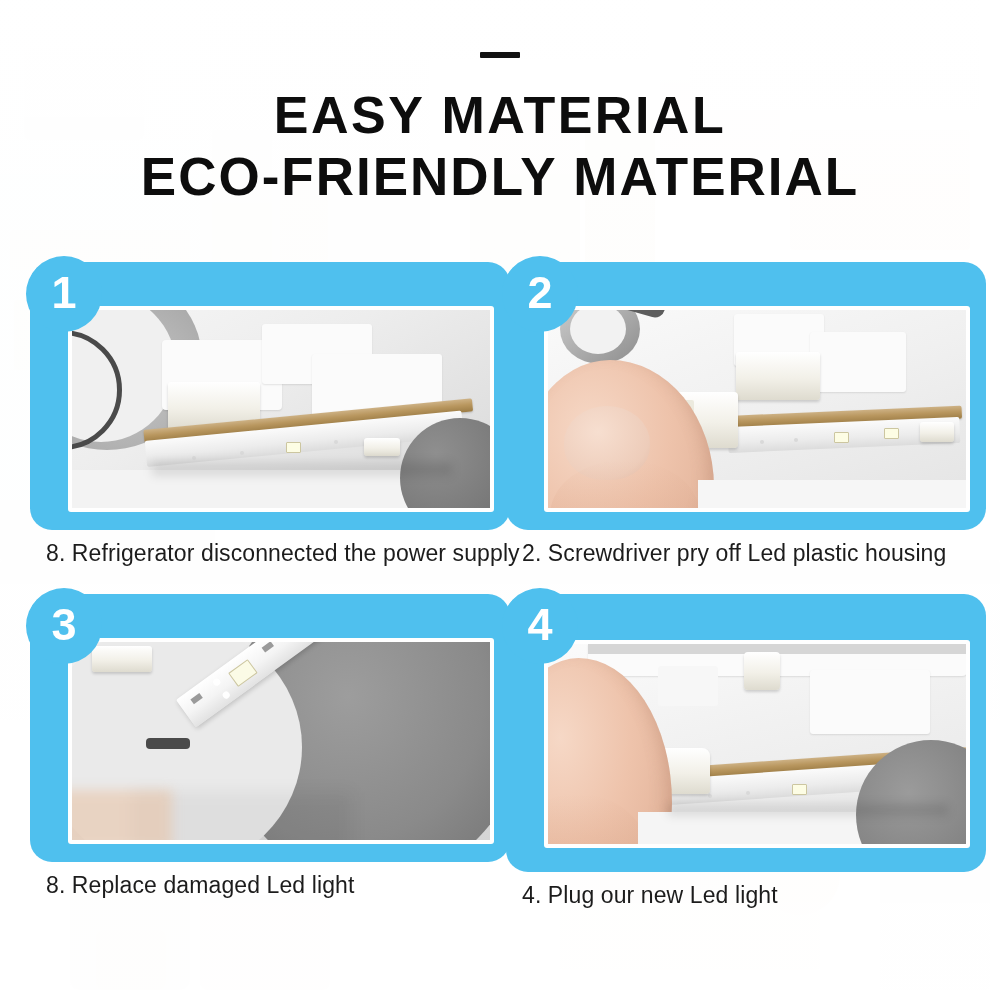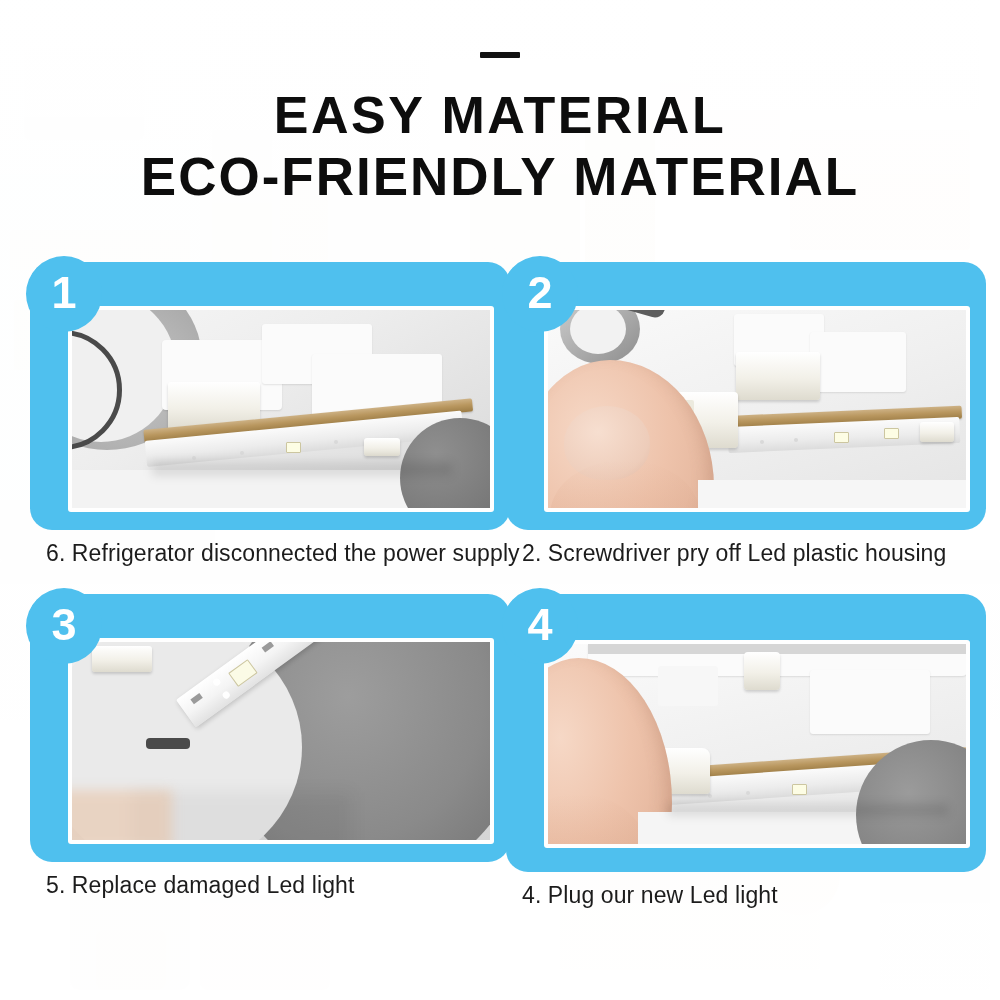--- a/index.html
+++ b/index.html
@@ -189,21 +189,21 @@
               <div class="conn" style="left:292px;top:128px;width:36px;height:18px;"></div>
 
               <div class="o" style="left:0;top:160px;width:420px;height:90px;background:#f3f3f3;"></div>
               <div class="o" style="right:-30px;bottom:-30px;width:120px;height:120px;border-radius:50%;
                    background:radial-gradient(ellipse at 30% 30%,#8f8f8f,#6a6a6a);"></div>
               <div class="shadowpatch" style="left:80px;top:152px;width:300px;height:14px;"></div>
             </div>
           </div>
         </div>
       </div>
-      <div class="caption">6. Refrigerator disconnected the power supply</div>
+      <div class="caption">8. Refrigerator disconnected the power supply</div>
     </div>
 
     <div class="cell c2">
       <div class="frame" style="--blue:#4FC0EE;">
         <div class="badge">
           <span>2</span>
         </div>
         <div class="photo-border">
           <div class="photo">
             <div class="sc">
@@ -272,21 +272,21 @@
                 <div class="o" style="left:12px;top:8px;width:11px;height:6px;background:#9a9a9a;"></div>
                 <div class="o" style="left:100px;top:8px;width:11px;height:6px;background:#9a9a9a;"></div>
 
               </div>
               <div class="o" style="left:60px;top:150px;width:220px;height:120px;background:rgba(0,0,0,.05);filter:blur(8px);"></div>
               <div class="o" style="left:-20px;bottom:-10px;width:120px;height:60px;background:#e8c4a8;filter:blur(6px);opacity:.6;"></div>
             </div>
           </div>
         </div>
       </div>
-      <div class="caption">5. Replace damaged Led light</div>
+      <div class="caption">8. Replace damaged Led light</div>
     </div>
 
     <div class="cell c2">
       <div class="frame tall" style="--blue:#4FC0EE;">
         <div class="badge">
           <span>4</span>
         </div>
         <div class="photo-border">
           <div class="photo">
             <div class="sc">

